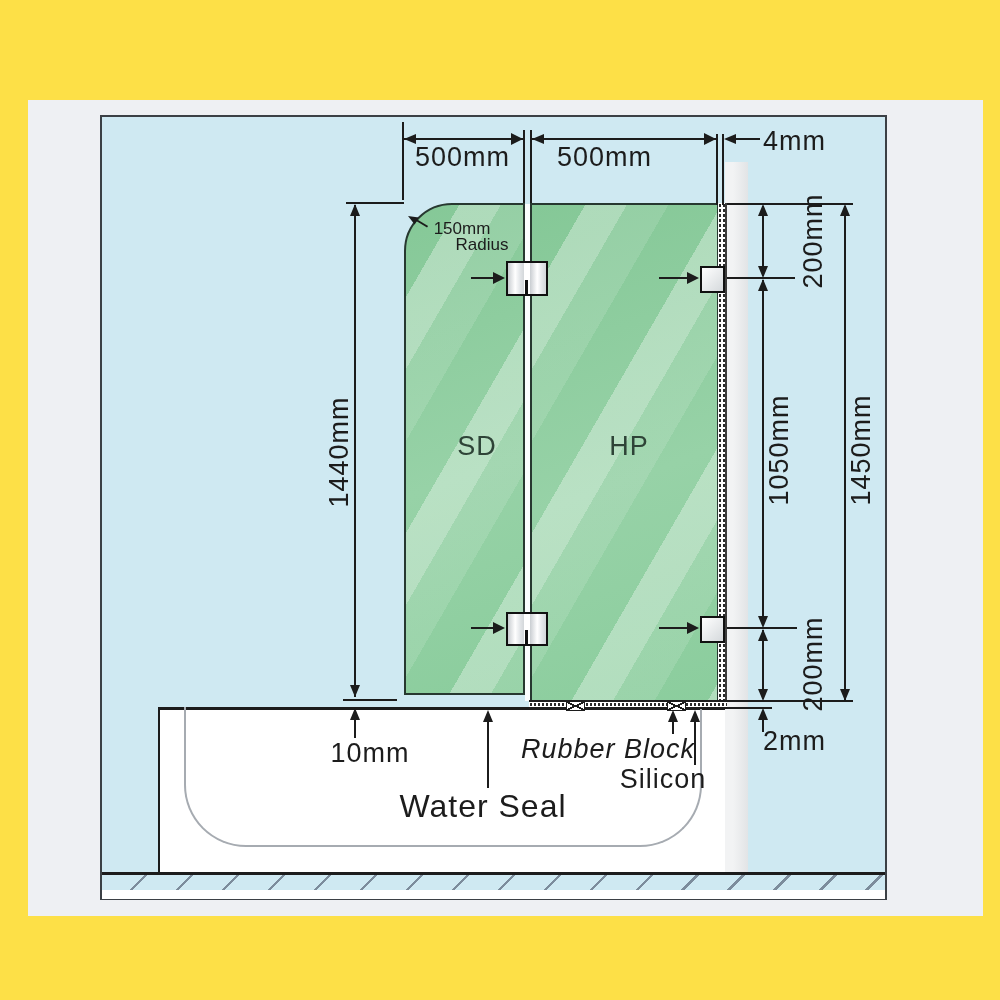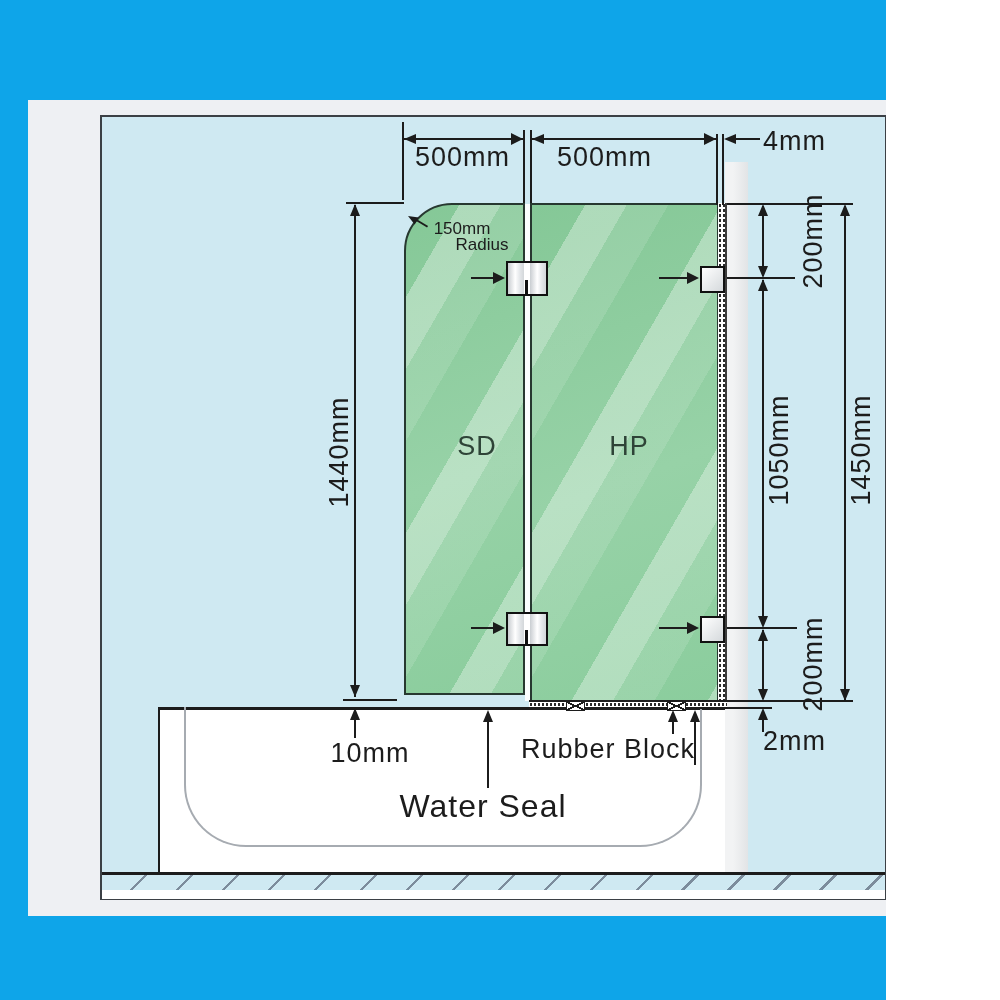--- a/index.html
+++ b/index.html
@@ -1,16 +1,16 @@
 <!DOCTYPE html>
 <html><head>
 <meta charset="utf-8">
 <style>
   html,body{margin:0;padding:0;background:#fff;}
-  #stage{position:relative;width:886px;height:1000px;background:#0ea5e9;overflow:hidden;
+  #stage{position:relative;width:1000px;height:1000px;background:#fde047;overflow:hidden;
          font-family:"Liberation Sans",sans-serif;color:#1c1c1c;}
   .abs{position:absolute;}
   
   .hline{position:absolute;height:2px;background:#1c1c1c;}
   .vline{position:absolute;width:2px;background:#1c1c1c;}
   
   .arr{position:absolute;width:0;height:0;}
   .arr.up{border-left:5px solid transparent;border-right:5px solid transparent;border-bottom:12px solid #1c1c1c;}
   .arr.down{border-left:5px solid transparent;border-right:5px solid transparent;border-top:12px solid #1c1c1c;}
   .arr.right{border-top:6px solid transparent;border-bottom:6px solid transparent;border-left:12px solid #1c1c1c;}
@@ -150,18 +150,19 @@
 
   <div class="lbl center" style="left:440px;top:431px;width:74px;color:#2e4337;">SD</div>
   <div class="lbl center" style="left:592px;top:431px;width:74px;color:#2e4337;">HP</div>
 
   <div class="arr up" style="left:483px;top:710px;"></div>
   <div class="vline" style="left:487px;top:722px;height:66px;"></div>
   <div class="lbl center" style="left:383px;top:788px;width:200px;font-size:32px;">Water Seal</div>
 
   <div class="arr up" style="left:668px;top:710px;"></div>
   <div class="vline" style="left:672px;top:722px;height:12px;"></div>
-  <div class="lbl center" style="left:508px;top:734px;width:200px;">Rubber Block</div>
+  <div class="lbl center" style="left:508px;top:734px;width:200px;font-style:italic;">Rubber Block</div>
 
   <div class="arr up" style="left:690px;top:710px;"></div>
   <div class="vline" style="left:694px;top:722px;height:43px;"></div>
+  <div class="lbl center" style="left:563px;top:764px;width:200px;">Silicon</div>
 
 </div>
 
 </body></html>

